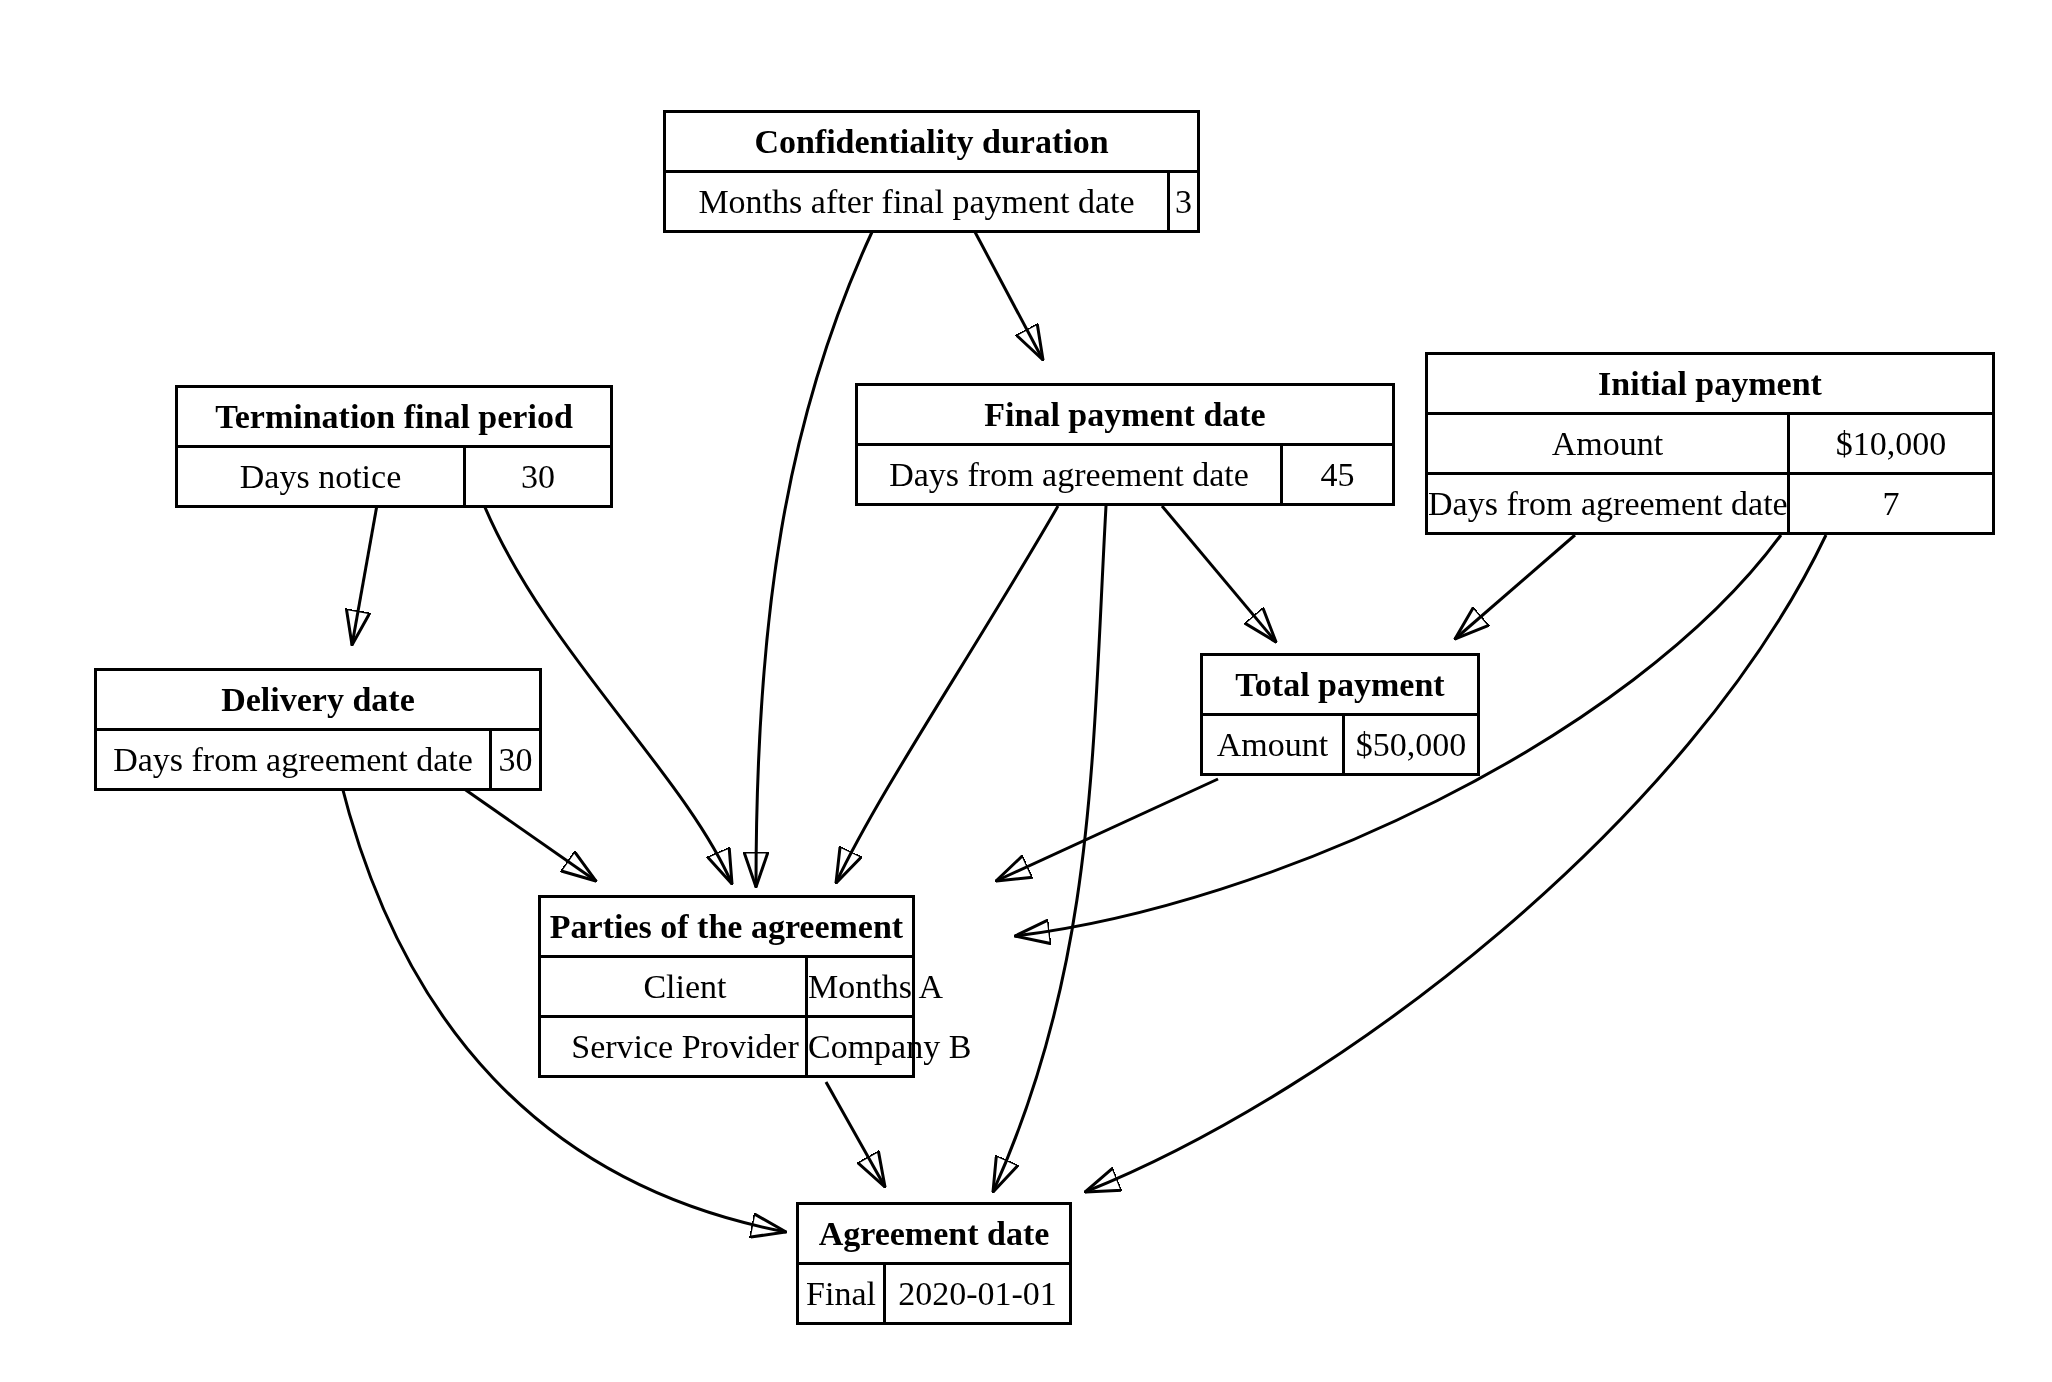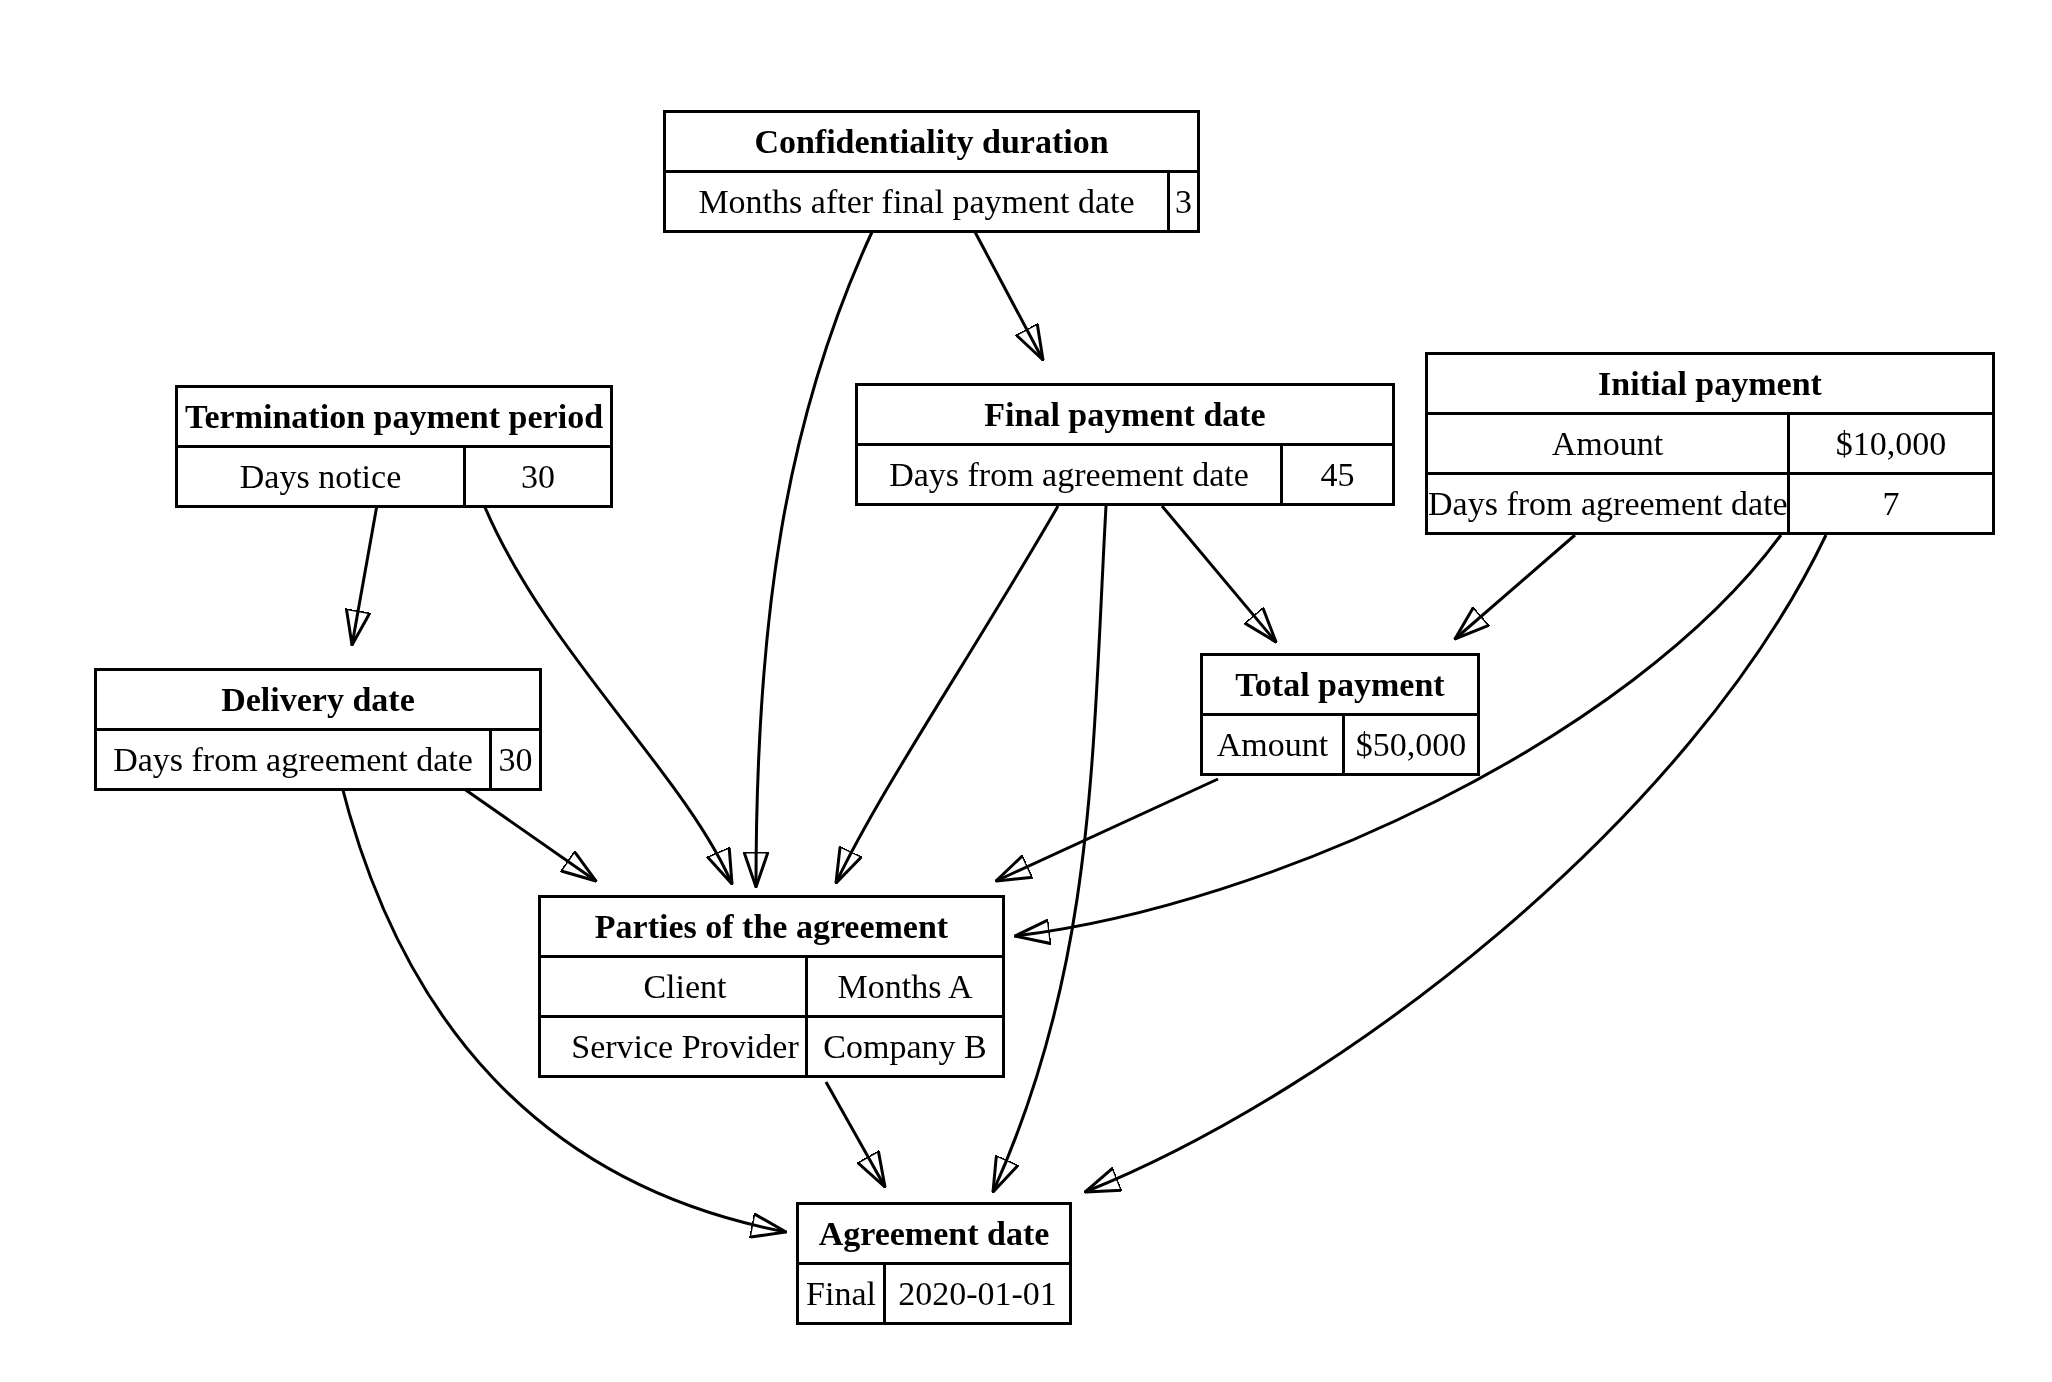--- a/index.html
+++ b/index.html
@@ -23,21 +23,21 @@
   .cell { text-align:center; white-space:nowrap; box-sizing:border-box; }
   .lbl  { border-right:3px solid #000000; flex:0 0 auto; }
   .val  { flex:1 1 auto; }
 
   #n-conf      { left:663px;  top:110px; width:537px; }  #n-conf .lbl      { width:504px; }
   #n-term      { left:175px;  top:385px; width:438px; }  #n-term .lbl      { width:288px; }
   #n-final     { left:855px;  top:383px; width:540px; }  #n-final .lbl     { width:425px; }
   #n-initial   { left:1425px; top:352px; width:570px; }  #n-initial .lbl   { width:362px; }
   #n-delivery  { left:94px;   top:655px; width:448px;margin-top:13px; }  #n-delivery .lbl  { width:395px; }
   #n-total     { left:1200px; top:653px; width:280px; }  #n-total .lbl     { width:142px; }
-  #n-parties   { left:538px;  top:895px; width:467px; }  #n-parties .lbl   { width:267px;padding-left:24px; }
+  #n-parties   { left:538px;  top:895px; width:377px; }  #n-parties .lbl   { width:267px;padding-left:24px; }
   #n-agreement { left:796px;  top:1202px; width:276px; } #n-agreement .lbl { width:87px; }
 </style>
 </head>
 <body>
 
 <div class="canvas">
 
   <svg class="edges" viewBox="0 0 2052 1382" xmlns="http://www.w3.org/2000/svg">
     <defs>
       <marker id="arrow" markerUnits="userSpaceOnUse" markerWidth="36" markerHeight="26" viewBox="0 0 36 26" refX="35" refY="13" orient="auto">
@@ -62,21 +62,21 @@
 
   <div class="node" id="n-conf">
     <div class="ttl">Confidentiality duration</div>
     <div class="row">
       <div class="cell lbl">Months after final payment date</div>
       <div class="cell val">3</div>
     </div>
   </div>
 
   <div class="node" id="n-term">
-    <div class="ttl">Termination payment period</div>
+    <div class="ttl">Termination final period</div>
     <div class="row">
       <div class="cell lbl">Days notice</div>
       <div class="cell val">30</div>
     </div>
   </div>
 
   <div class="node" id="n-final">
     <div class="ttl">Final payment date</div>
     <div class="row">
       <div class="cell lbl">Days from agreement date</div>

